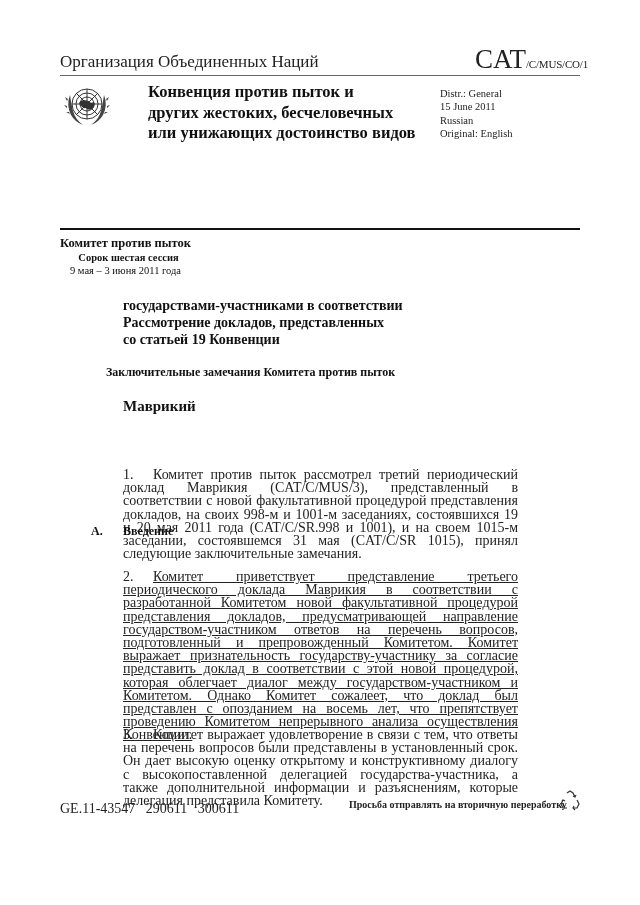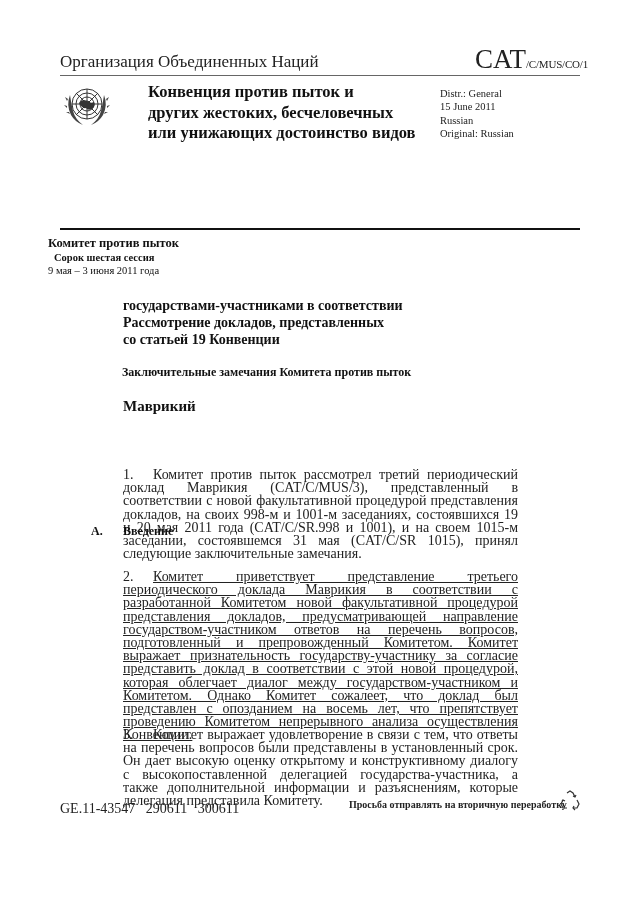--- a/index.html
+++ b/index.html
@@ -13,27 +13,27 @@
   .symbol .small { font-size: 11px; letter-spacing: -0.2px; }
   .rule-top { left: 60px; top: 75px; width: 520px; height: 1px; background: #666; }
 
   .emblem { left: 62px; top: 81px; width: 50px; height: 50px; }
 
   .conv-title { left: 128px; top: 82px; font-size: 16.5px; font-weight: bold; line-height: 20.5px; width: 300px; margin-left: 20px; }
   .distr { left: 440px; top: 87px; font-size: 10.5px; line-height: 13.3px; color: #222; }
 
   .rule-thick { left: 60px; top: 228px; width: 520px; height: 2px; background: #111; }
 
-  .committee { left: 48px; top: 236px; }
+  .committee { left: 60px; top: 236px; text-align: center; }
   .committee .c1 { font-size: 12.5px; font-weight: bold; line-height: 15px; }
   .committee .c2 { font-size: 10.5px; font-weight: bold; line-height: 13px; margin-left: 6px; }
   .committee .c3 { font-size: 10.5px; line-height: 13px; }
 
   .review-title { left: 123px; top: 297px; font-size: 14px; font-weight: bold; line-height: 17px; width: 400px; }
-  .concl-title { left: 122px; top: 365px; font-size: 12px; font-weight: bold; }
+  .concl-title { left: 106px; top: 365px; font-size: 12px; font-weight: bold; }
   .country { left: 123px; top: 398px; font-size: 15px; font-weight: bold; }
 
   .para { left: 123px; width: 395px; font-size: 14px; line-height: 13.2px; text-align: justify; color: #222; margin-top: 41px; }
   .para .num { display: inline-block; width: 30px; text-indent: 0; }
   .p1 { top: 427px; }
   .p2 { top: 529px; text-decoration: underline; }
   .p3 { top: 687px; }
 
   .section-a { left: 91px; top: 524px; font-size: 12px; font-weight: bold; }
   .section-a .letter { display: inline-block; width: 32px; }
@@ -76,21 +76,21 @@
 <div class="abs conv-title">
   <div>Конвенция против пыток и</div>
   <div>других жестоких, бесчеловечных</div>
   <div>или унижающих достоинство видов</div>
 </div>
 
 <div class="abs distr">
   <div>Distr.: General</div>
   <div>15 June 2011</div>
   <div>Russian</div>
-  <div>Original: Russian</div>
+  <div>Original: English</div>
 </div>
 
 <div class="abs rule-thick"></div>
 
 <div class="abs committee">
   <div class="c1">Комитет против пыток</div>
   <div class="c2">Сорок шестая сессия</div>
   <div class="c3">9 мая – 3 июня 2011 года</div>
 </div>
 

